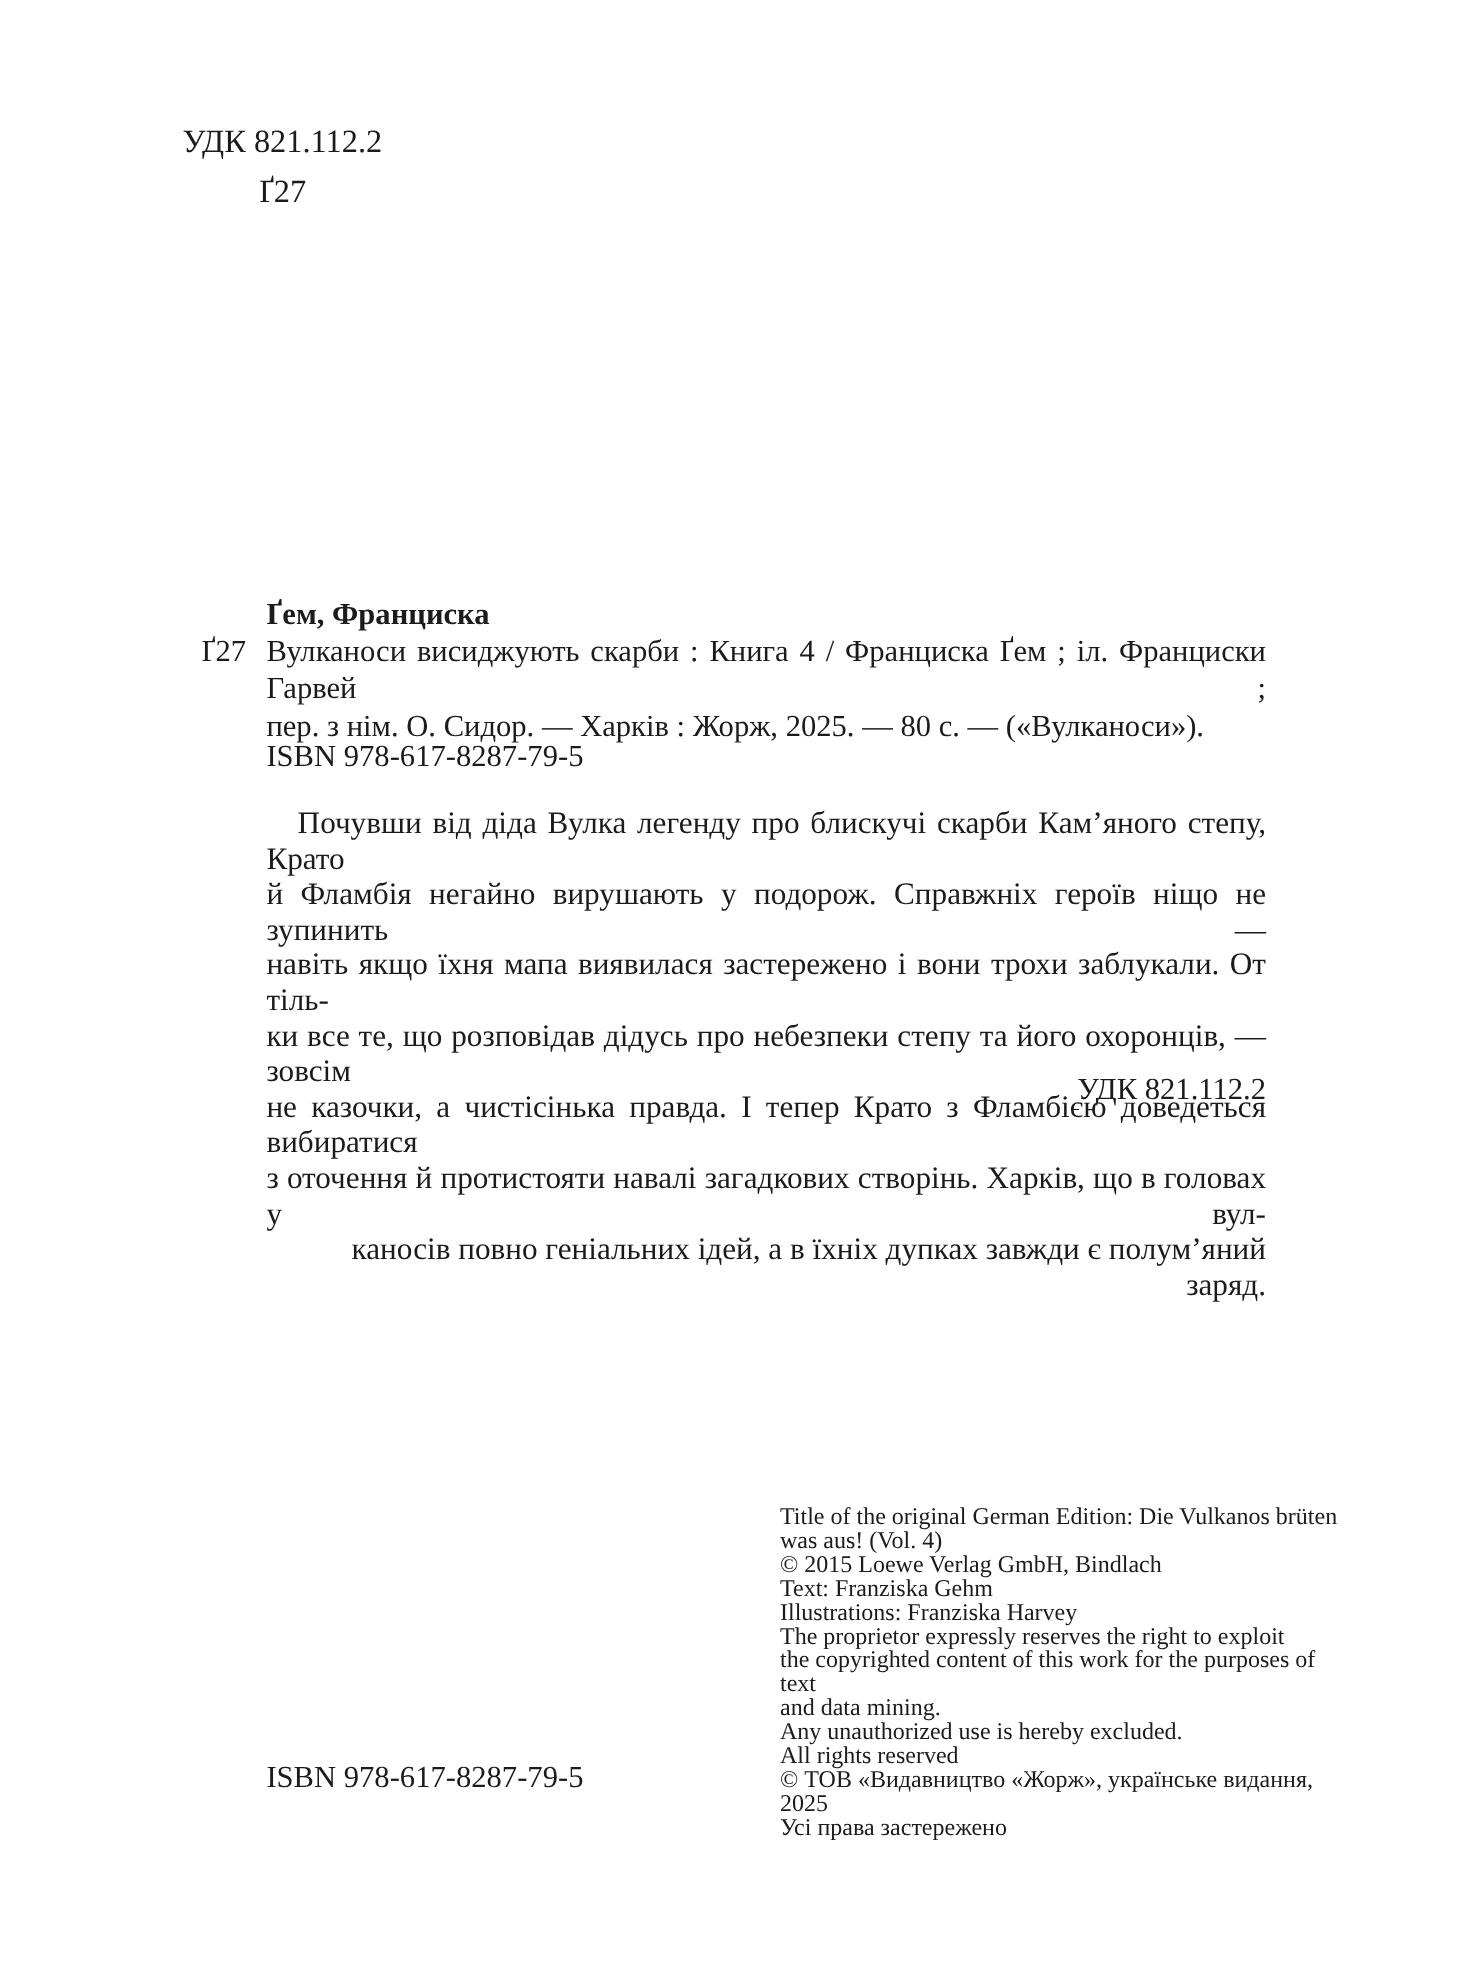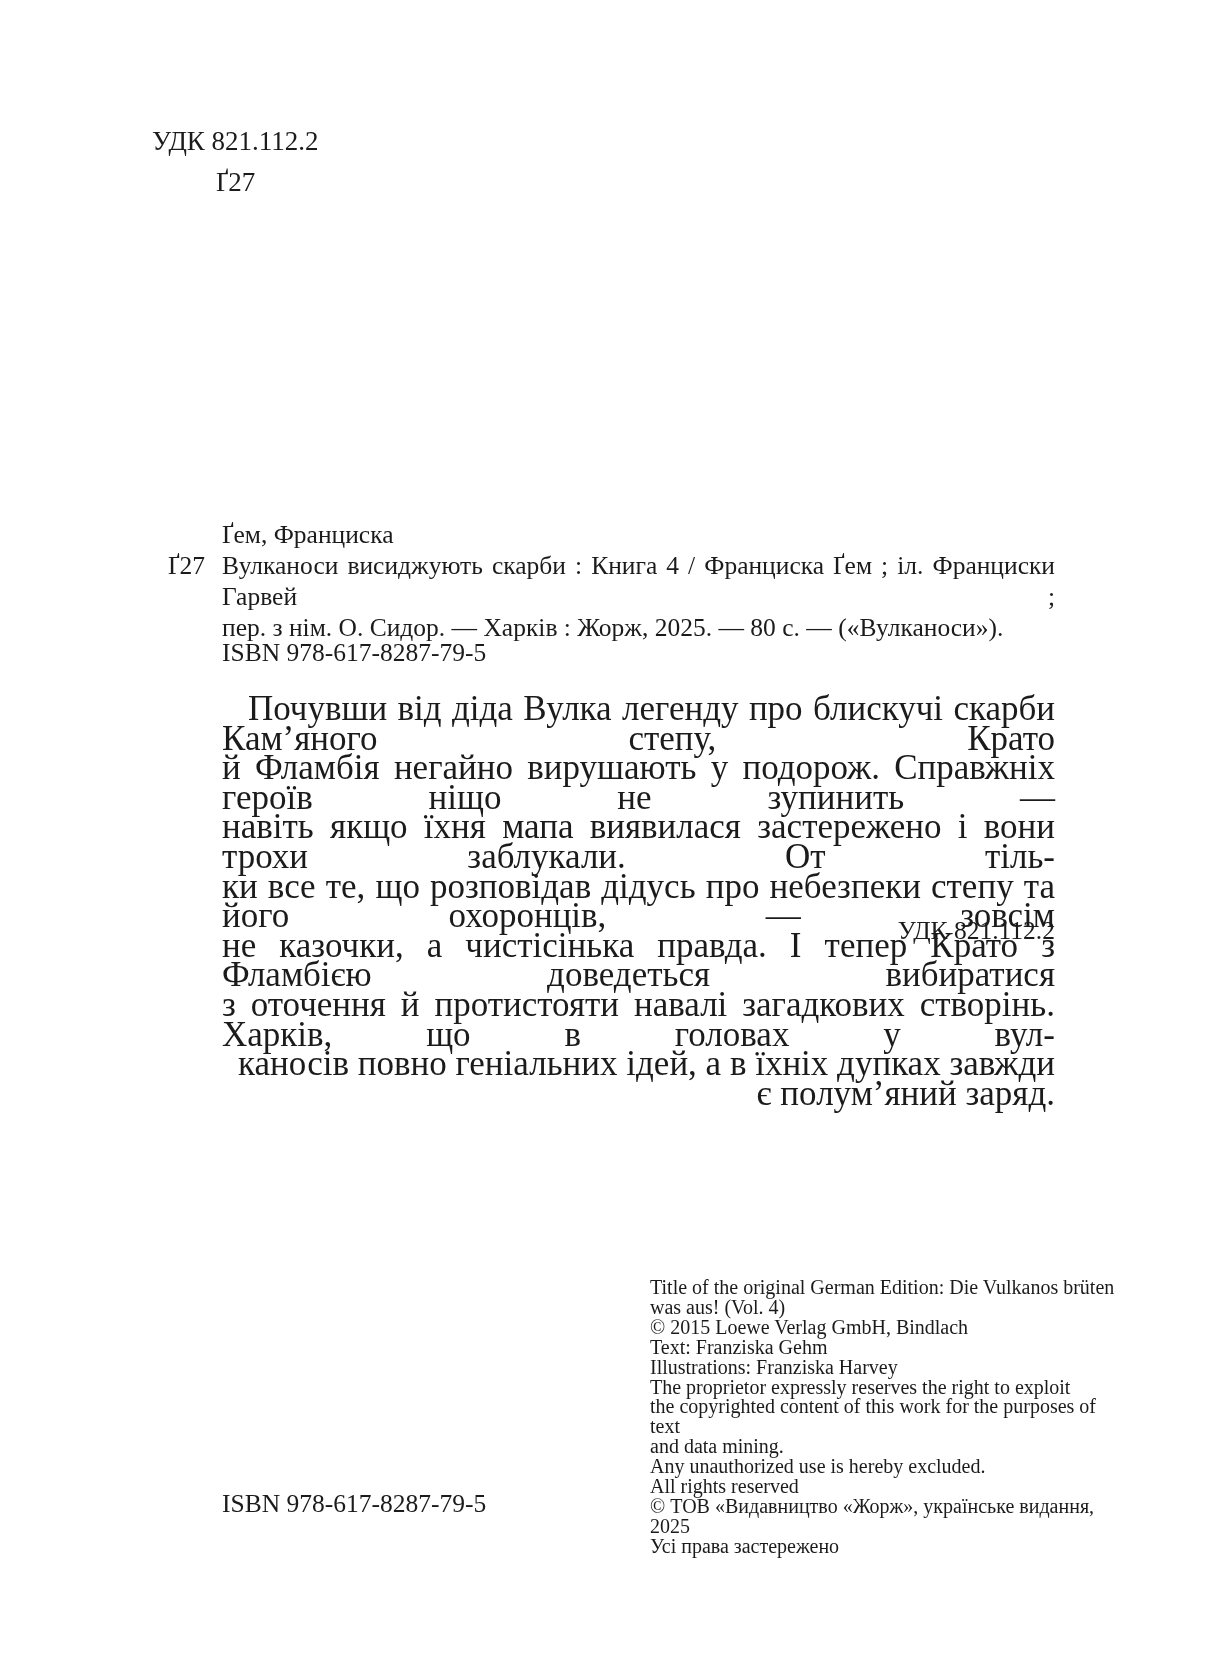--- a/index.html
+++ b/index.html
@@ -8,42 +8,42 @@
     background: #ffffff;
   }
   body {
     position: relative;
     width: 1220px;
     height: 1654px;
     font-family: "Liberation Serif", "DejaVu Serif", serif;
     color: #1b1b1b;
     overflow: hidden;
   }
-  .abs { position: absolute; margin-top: 23px; }
+  .abs { position: absolute; }
 
   
   #udc-top {
     left: 152px;
     top: 98px;
     font-size: 27px;
     line-height: 41px;
     white-space: nowrap;
   }
   #udc-top .code { padding-left: 64px; }
 
   
   #catalog {
     left: 168px;
     top: 496px;
     width: 887px;
     font-size: 25.5px;
     line-height: 31px;
   }
   #catalog .author {
-    font-weight: normal;
+    font-weight: bold;
     padding-left: 54px;
   }
   #catalog .entry-line1 {
     position: relative;
     padding-left: 54px;
     text-align: justify;
     text-align-last: justify;
   }
   #catalog .entry-label {
     position: absolute;
@@ -57,21 +57,21 @@
     top: 615px;
     font-size: 25.5px;
     white-space: nowrap;
   }
 
   
   #annotation {
     left: 222px;
     top: 671px;
     width: 833px;
-    font-size: 35px;
+    font-size: 26px;
     line-height: 29.6px;
   }
   #annotation .j {
     text-align: justify;
     text-align-last: justify;
   }
   #annotation .first { text-indent: 26px; }
   #annotation .last { text-align: right; }
 
   #udc-ref {

